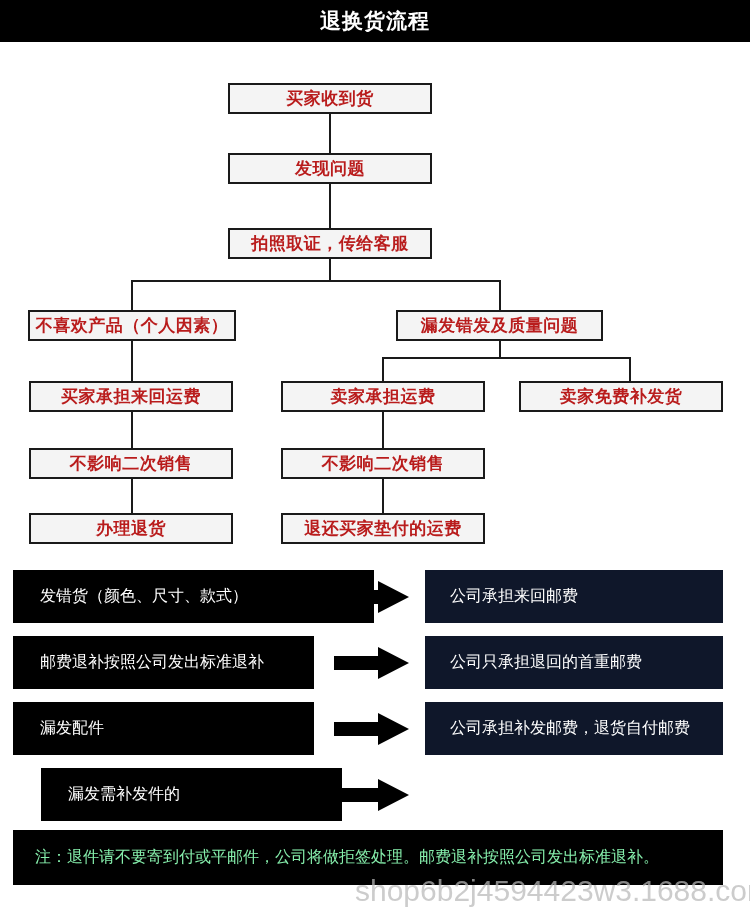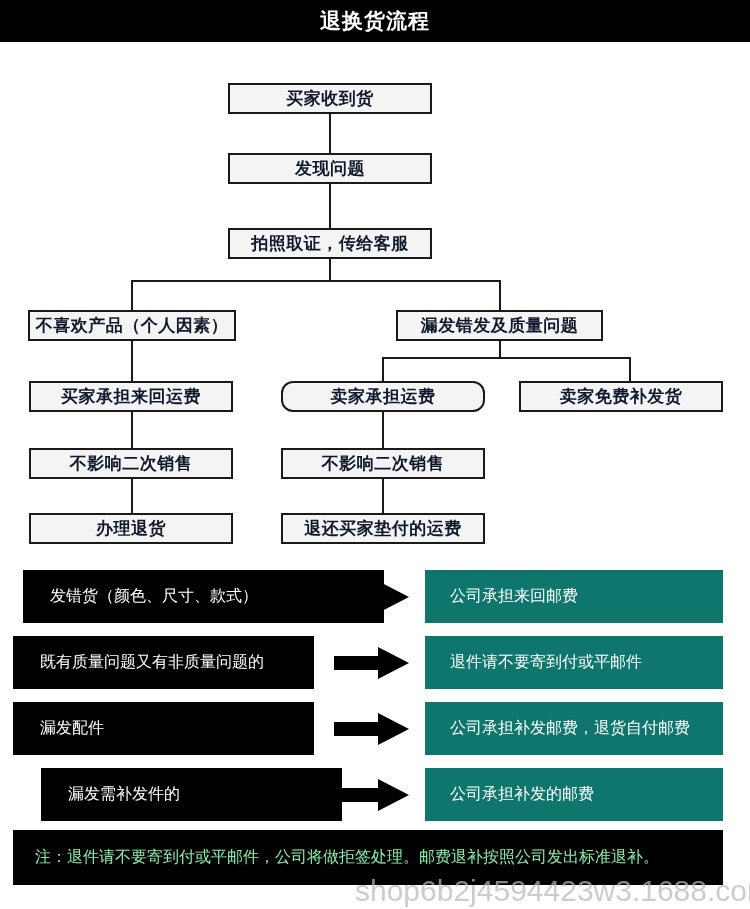--- a/index.html
+++ b/index.html
@@ -22,21 +22,21 @@
     color:#ffffff;font-size:21px;font-weight:bold;letter-spacing:1px;
   }
 
   
   .fbox{
     position:absolute;
     box-sizing:border-box;
     border:2px solid #1a1a1a;
     background:#f4f4f4;
     display:flex;align-items:center;justify-content:center;
-    color:#0f172a;
+    color:#b91c1c;
     font-size:17px;
     font-weight:bold;
     white-space:nowrap;
     letter-spacing:0.5px;
   }
 
   
   .vline{position:absolute;background:#1a1a1a;width:2px;}
   .hline{position:absolute;background:#1a1a1a;height:2px;}
 
@@ -46,21 +46,21 @@
     background:#000000;
     color:#ffffff;
     display:flex;align-items:center;
     padding-left:27px;
     box-sizing:border-box;
     font-size:16px;
     white-space:nowrap;
   }
   .row-right{
     position:absolute;
-    background:#0f766e;
+    background:#0f172a;
     color:#ffffff;
     display:flex;align-items:center;
     padding-left:25px;
     box-sizing:border-box;
     font-size:16px;
     white-space:nowrap;
   }
   .arrow{
     position:absolute;
     width:75px;height:34px;
@@ -139,21 +139,21 @@
   </div>
 
   <div class="fbox" style="left:396px;top:310px;width:207px;height:31px;">
     <span>漏发错发及质量问题</span>
   </div>
 
   <div class="fbox" style="left:29px;top:381px;width:204px;height:31px;">
     <span>买家承担来回运费</span>
   </div>
 
-  <div class="fbox" style="left:281px;top:381px;width:204px;height:31px;border-radius:12px;">
+  <div class="fbox" style="left:281px;top:381px;width:204px;height:31px;">
     <span>卖家承担运费</span>
   </div>
 
   <div class="fbox" style="left:519px;top:381px;width:204px;height:31px;">
     <span>卖家免费补发货</span>
   </div>
 
   <div class="fbox" style="left:29px;top:448px;width:204px;height:31px;">
     <span>不影响二次销售</span>
   </div>
@@ -163,42 +163,42 @@
   </div>
 
   <div class="fbox" style="left:281px;top:513px;width:204px;height:31px;">
     <span>退还买家垫付的运费</span>
   </div>
 
   <div class="fbox" style="left:29px;top:513px;width:204px;height:31px;">
     <span>办理退货</span>
   </div>
 
-  <div class="row-left" style="left:23px;top:570px;width:361px;height:53px;text-align:center;">
+  <div class="row-left" style="left:13px;top:570px;width:361px;height:53px;text-align:center;">
     <span>发错货（颜色、尺寸、款式）</span>
   </div>
   <div class="arrow" style="left:334px;top:580px;">
     <svg width="75" height="34" viewBox="0 0 75 34" xmlns="http://www.w3.org/2000/svg">
       <polygon points="0,10 44,10 44,1 75,17 44,33 44,24 0,24" fill="#000000"></polygon>
     </svg>
   </div>
   <div class="row-right" style="left:425px;top:570px;width:298px;height:53px;">
     <span>公司承担来回邮费</span>
   </div>
 
   <div class="row-left" style="left:13px;top:636px;width:301px;height:53px;">
-    <span>既有质量问题又有非质量问题的</span>
+    <span>邮费退补按照公司发出标准退补</span>
   </div>
   <div class="arrow" style="left:334px;top:646px;">
     <svg width="75" height="34" viewBox="0 0 75 34" xmlns="http://www.w3.org/2000/svg">
       <polygon points="0,10 44,10 44,1 75,17 44,33 44,24 0,24" fill="#000000"></polygon>
     </svg>
   </div>
   <div class="row-right" style="left:425px;top:636px;width:298px;height:53px;">
-    <span>退件请不要寄到付或平邮件</span>
+    <span>公司只承担退回的首重邮费</span>
   </div>
 
   <div class="row-left" style="left:13px;top:702px;width:301px;height:53px;">
     <span>漏发配件</span>
   </div>
   <div class="arrow" style="left:334px;top:712px;">
     <svg width="75" height="34" viewBox="0 0 75 34" xmlns="http://www.w3.org/2000/svg">
       <polygon points="0,10 44,10 44,1 75,17 44,33 44,24 0,24" fill="#000000"></polygon>
     </svg>
   </div>
@@ -207,23 +207,20 @@
   </div>
 
   <div class="row-left" style="left:13px;top:768px;width:301px;height:53px;margin-left:28px;">
     <span>漏发需补发件的</span>
   </div>
   <div class="arrow" style="left:334px;top:778px;">
     <svg width="75" height="34" viewBox="0 0 75 34" xmlns="http://www.w3.org/2000/svg">
       <polygon points="0,10 44,10 44,1 75,17 44,33 44,24 0,24" fill="#000000"></polygon>
     </svg>
   </div>
-  <div class="row-right" style="left:425px;top:768px;width:298px;height:53px;">
-    <span>公司承担补发的邮费</span>
-  </div>
 
   <div class="note-bar" style="left:13px;top:830px;width:710px;height:55px;">
     <span>注：退件请不要寄到付或平邮件，公司将做拒签处理。邮费退补按照公司发出标准退补。</span>
   </div>
 
   <div class="watermark">shop6b2j4594423w3.1688.com</div>
 
 </div>
 
 </body></html>

